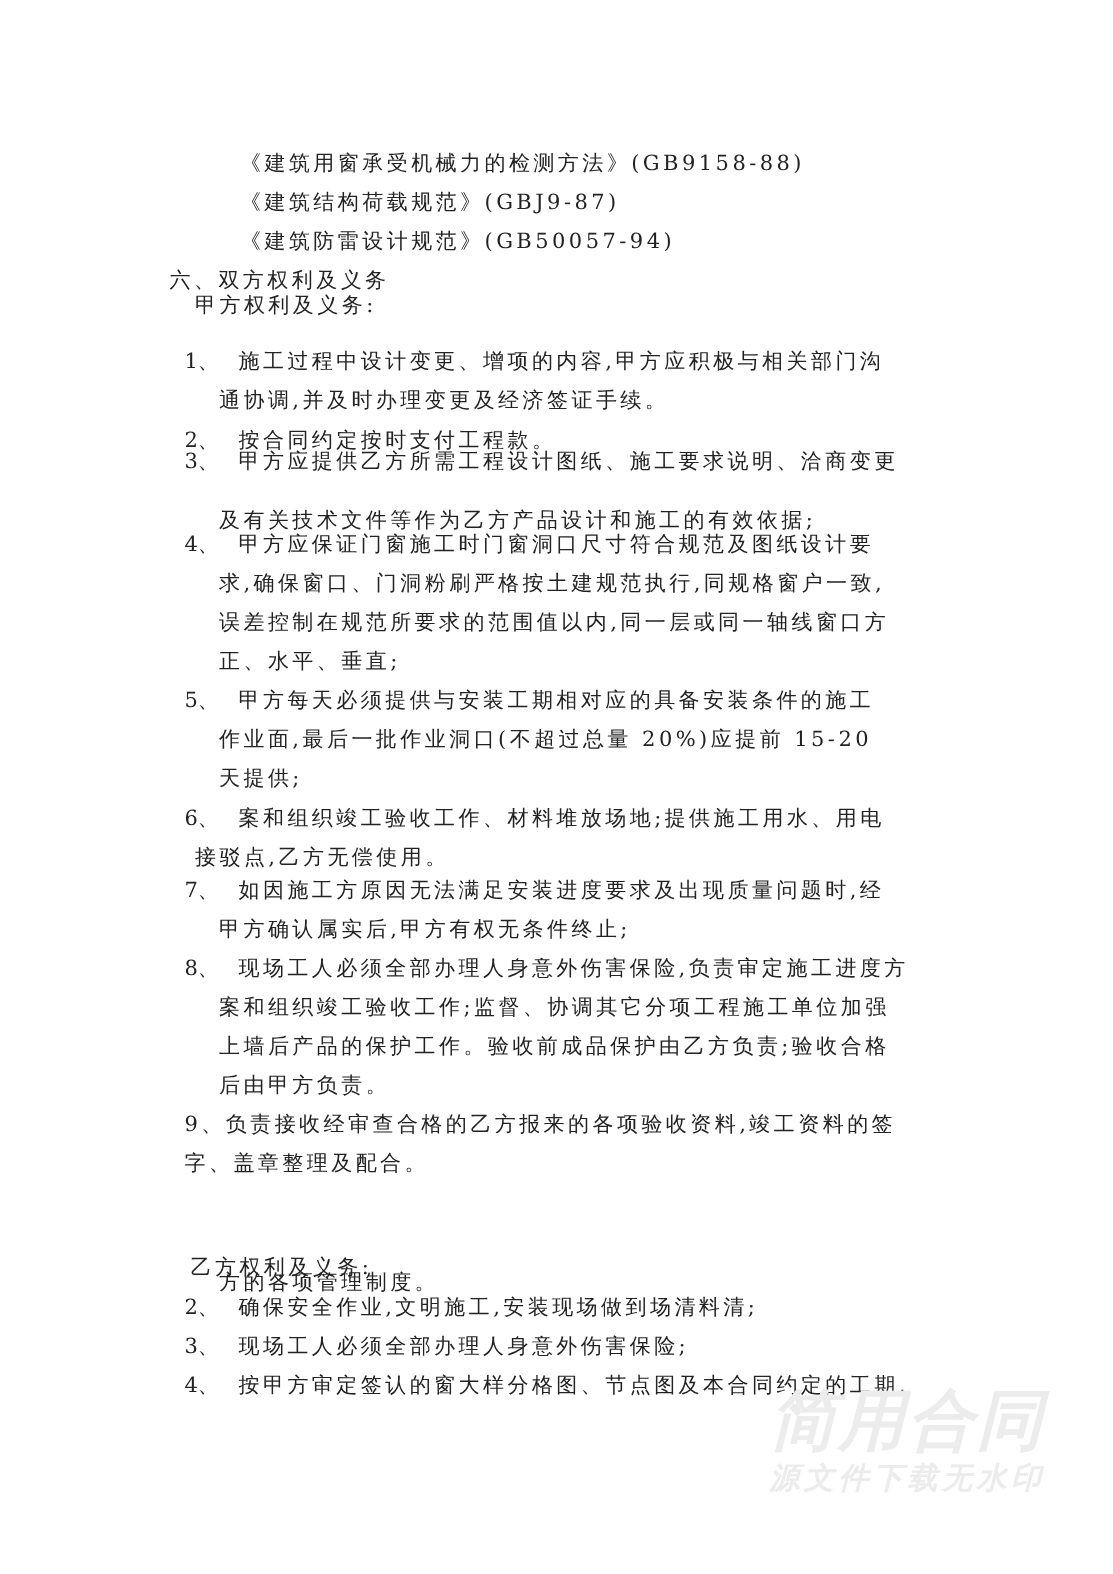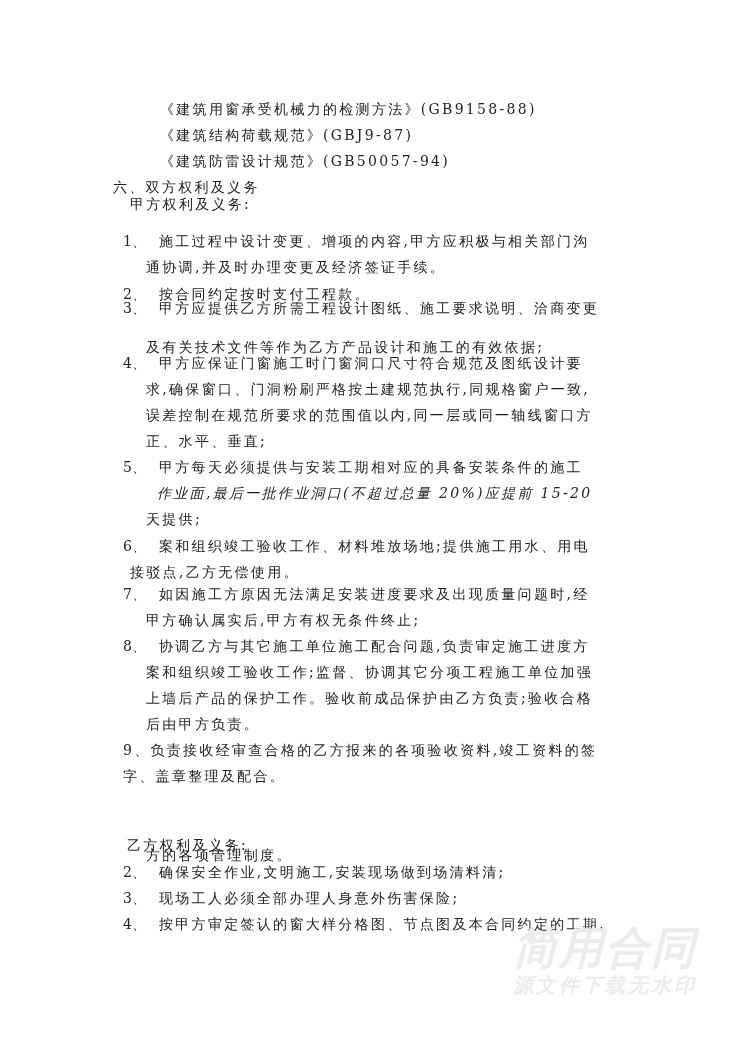--- a/index.html
+++ b/index.html
@@ -52,35 +52,35 @@
   <div class="line" style="left:123px;top:353px;">
     <span class="num">4、</span><span>甲方应保证门窗施工时门窗洞口尺寸符合规范及图纸设计要</span>
   </div>
   <div class="line" style="left:146px;top:405px;">误差控制在规范所要求的范围值以内,同一层或同一轴线窗口方</div>
   <div class="line" style="left:146px;top:379px;">求,确保窗口、门洞粉刷严格按土建规范执行,同规格窗户一致,</div>
   <div class="line" style="left:146px;top:431px;">正、水平、垂直;</div>
 
   <div class="line" style="left:123px;top:457px;">
     <span class="num">5、</span><span>甲方每天必须提供与安装工期相对应的具备安装条件的施工</span>
   </div>
-  <div class="line" style="left:157px;top:483px;font-style:italic;">作业面,最后一批作业洞口(不超过总量 20%)应提前 15-20</div>
+  <div class="line" style="left:146px;top:483px;">作业面,最后一批作业洞口(不超过总量 20%)应提前 15-20</div>
   <div class="line" style="left:146px;top:509px;">天提供;</div>
 
   <div class="line" style="left:123px;top:536px;">
     <span class="num">6、</span><span>案和组织竣工验收工作、材料堆放场地;提供施工用水、用电</span>
   </div>
   <div class="line" style="left:130px;top:562px;">接驳点,乙方无偿使用。</div>
 
   <div class="line" style="left:123px;top:584px;">
     <span class="num">7、</span><span>如因施工方原因无法满足安装进度要求及出现质量问题时,经</span>
   </div>
   <div class="line" style="left:146px;top:610px;">甲方确认属实后,甲方有权无条件终止;</div>
 
   <div class="line" style="left:123px;top:636px;">
-    <span class="num">8、</span><span>协调乙方与其它施工单位施工配合问题,负责审定施工进度方</span>
+    <span class="num">8、</span><span>现场工人必须全部办理人身意外伤害保险,负责审定施工进度方</span>
   </div>
   <div class="line" style="left:146px;top:662px;">案和组织竣工验收工作;监督、协调其它分项工程施工单位加强</div>
   <div class="line" style="left:146px;top:688px;">上墙后产品的保护工作。验收前成品保护由乙方负责;验收合格</div>
   <div class="line" style="left:146px;top:714px;">后由甲方负责。</div>
 
   <div class="line" style="left:123px;top:740px;">9、负责接收经审查合格的乙方报来的各项验收资料,竣工资料的签</div>
   <div class="line" style="left:123px;top:766px;">字、盖章整理及配合。</div>
 
   <div class="line" style="left:127px;top:793px;margin-top:42px;">乙方权利及义务:</div>
 

